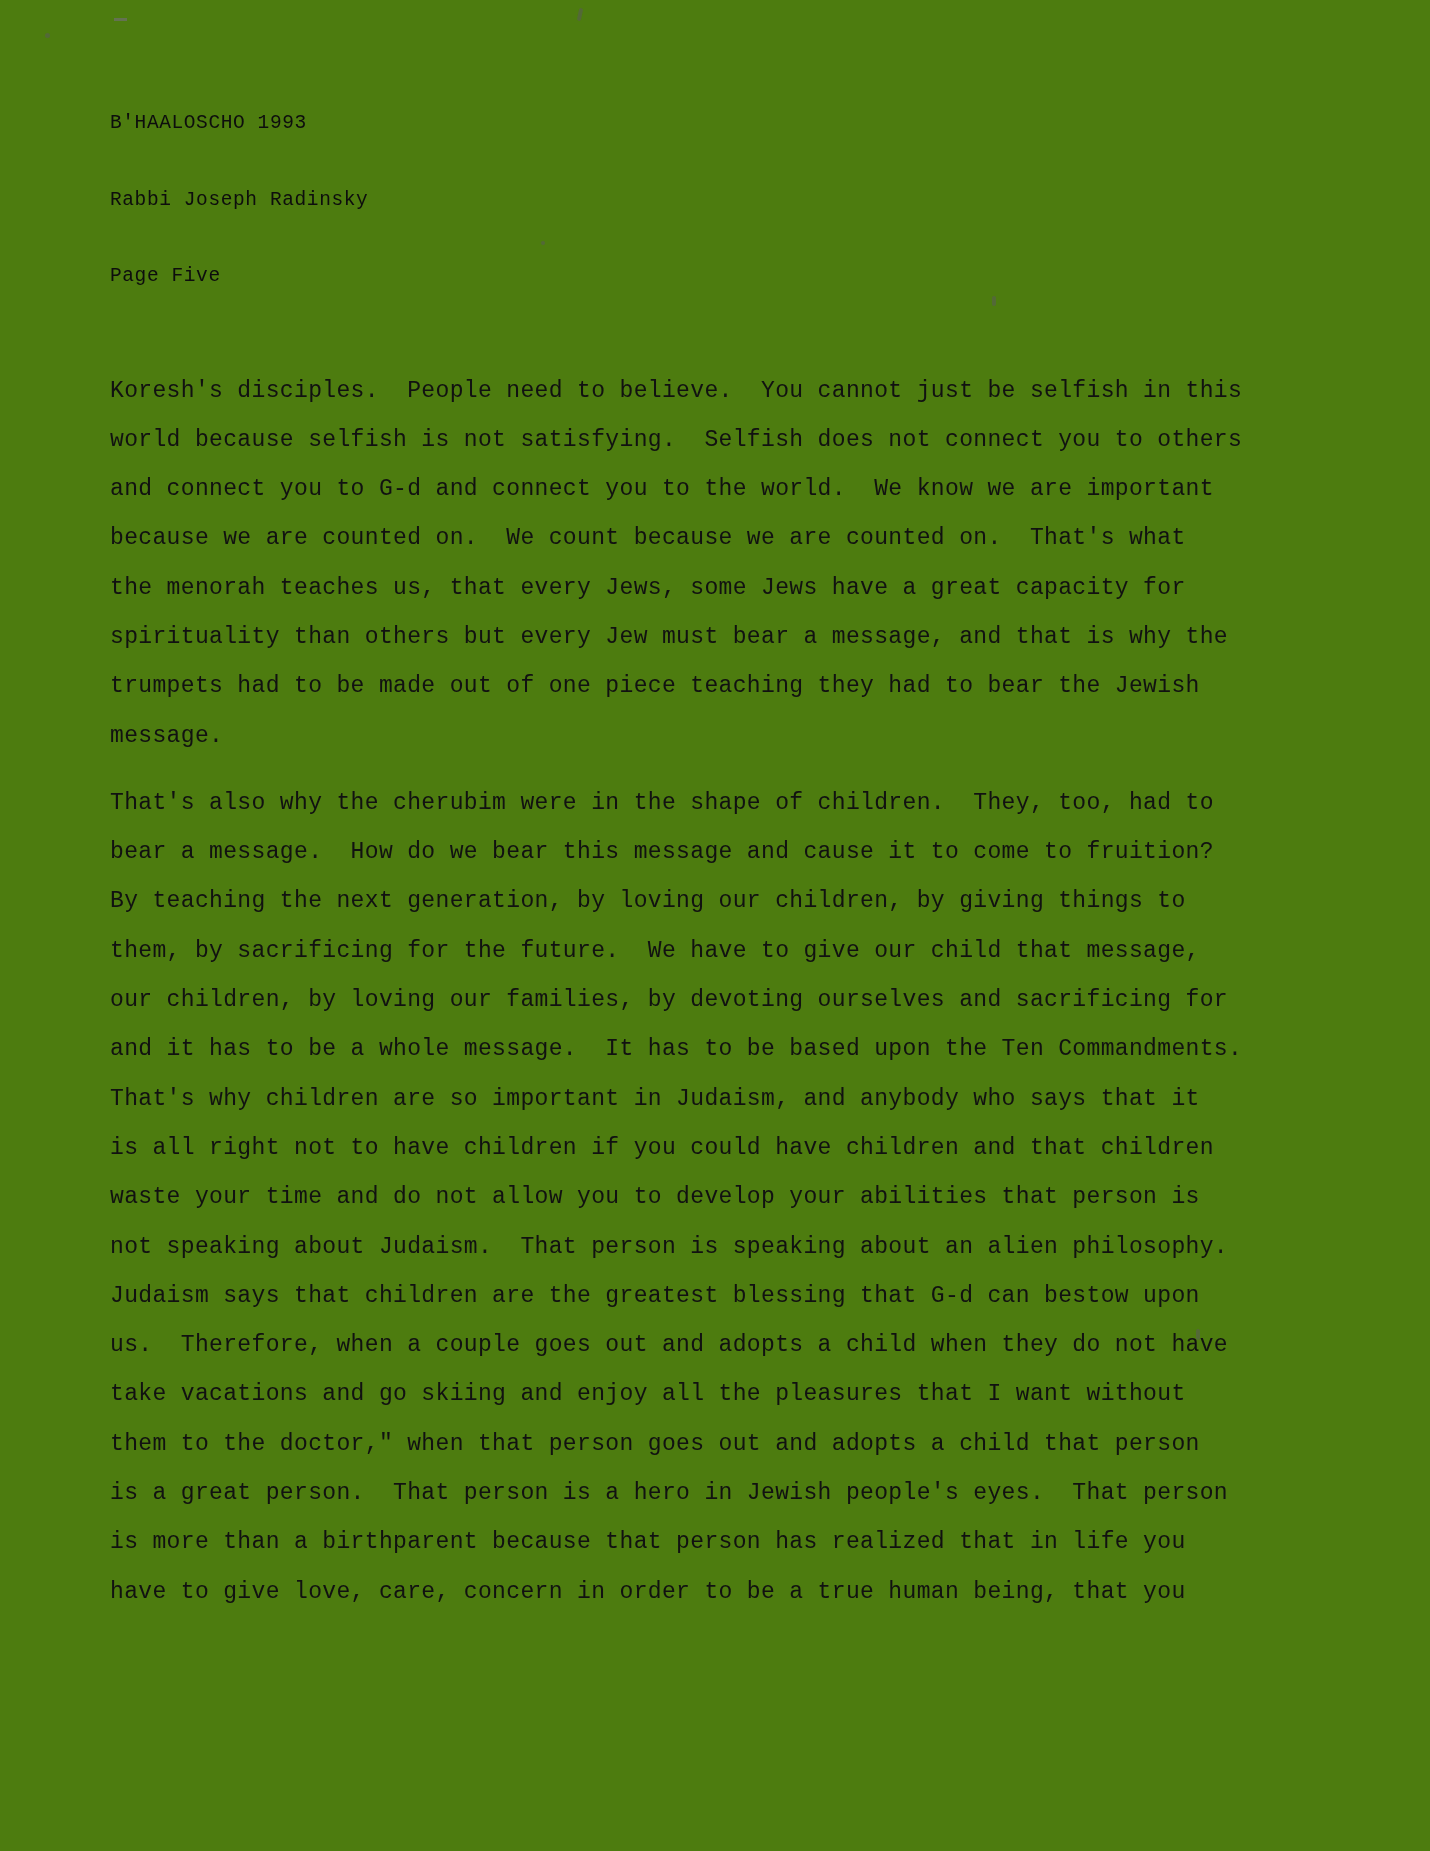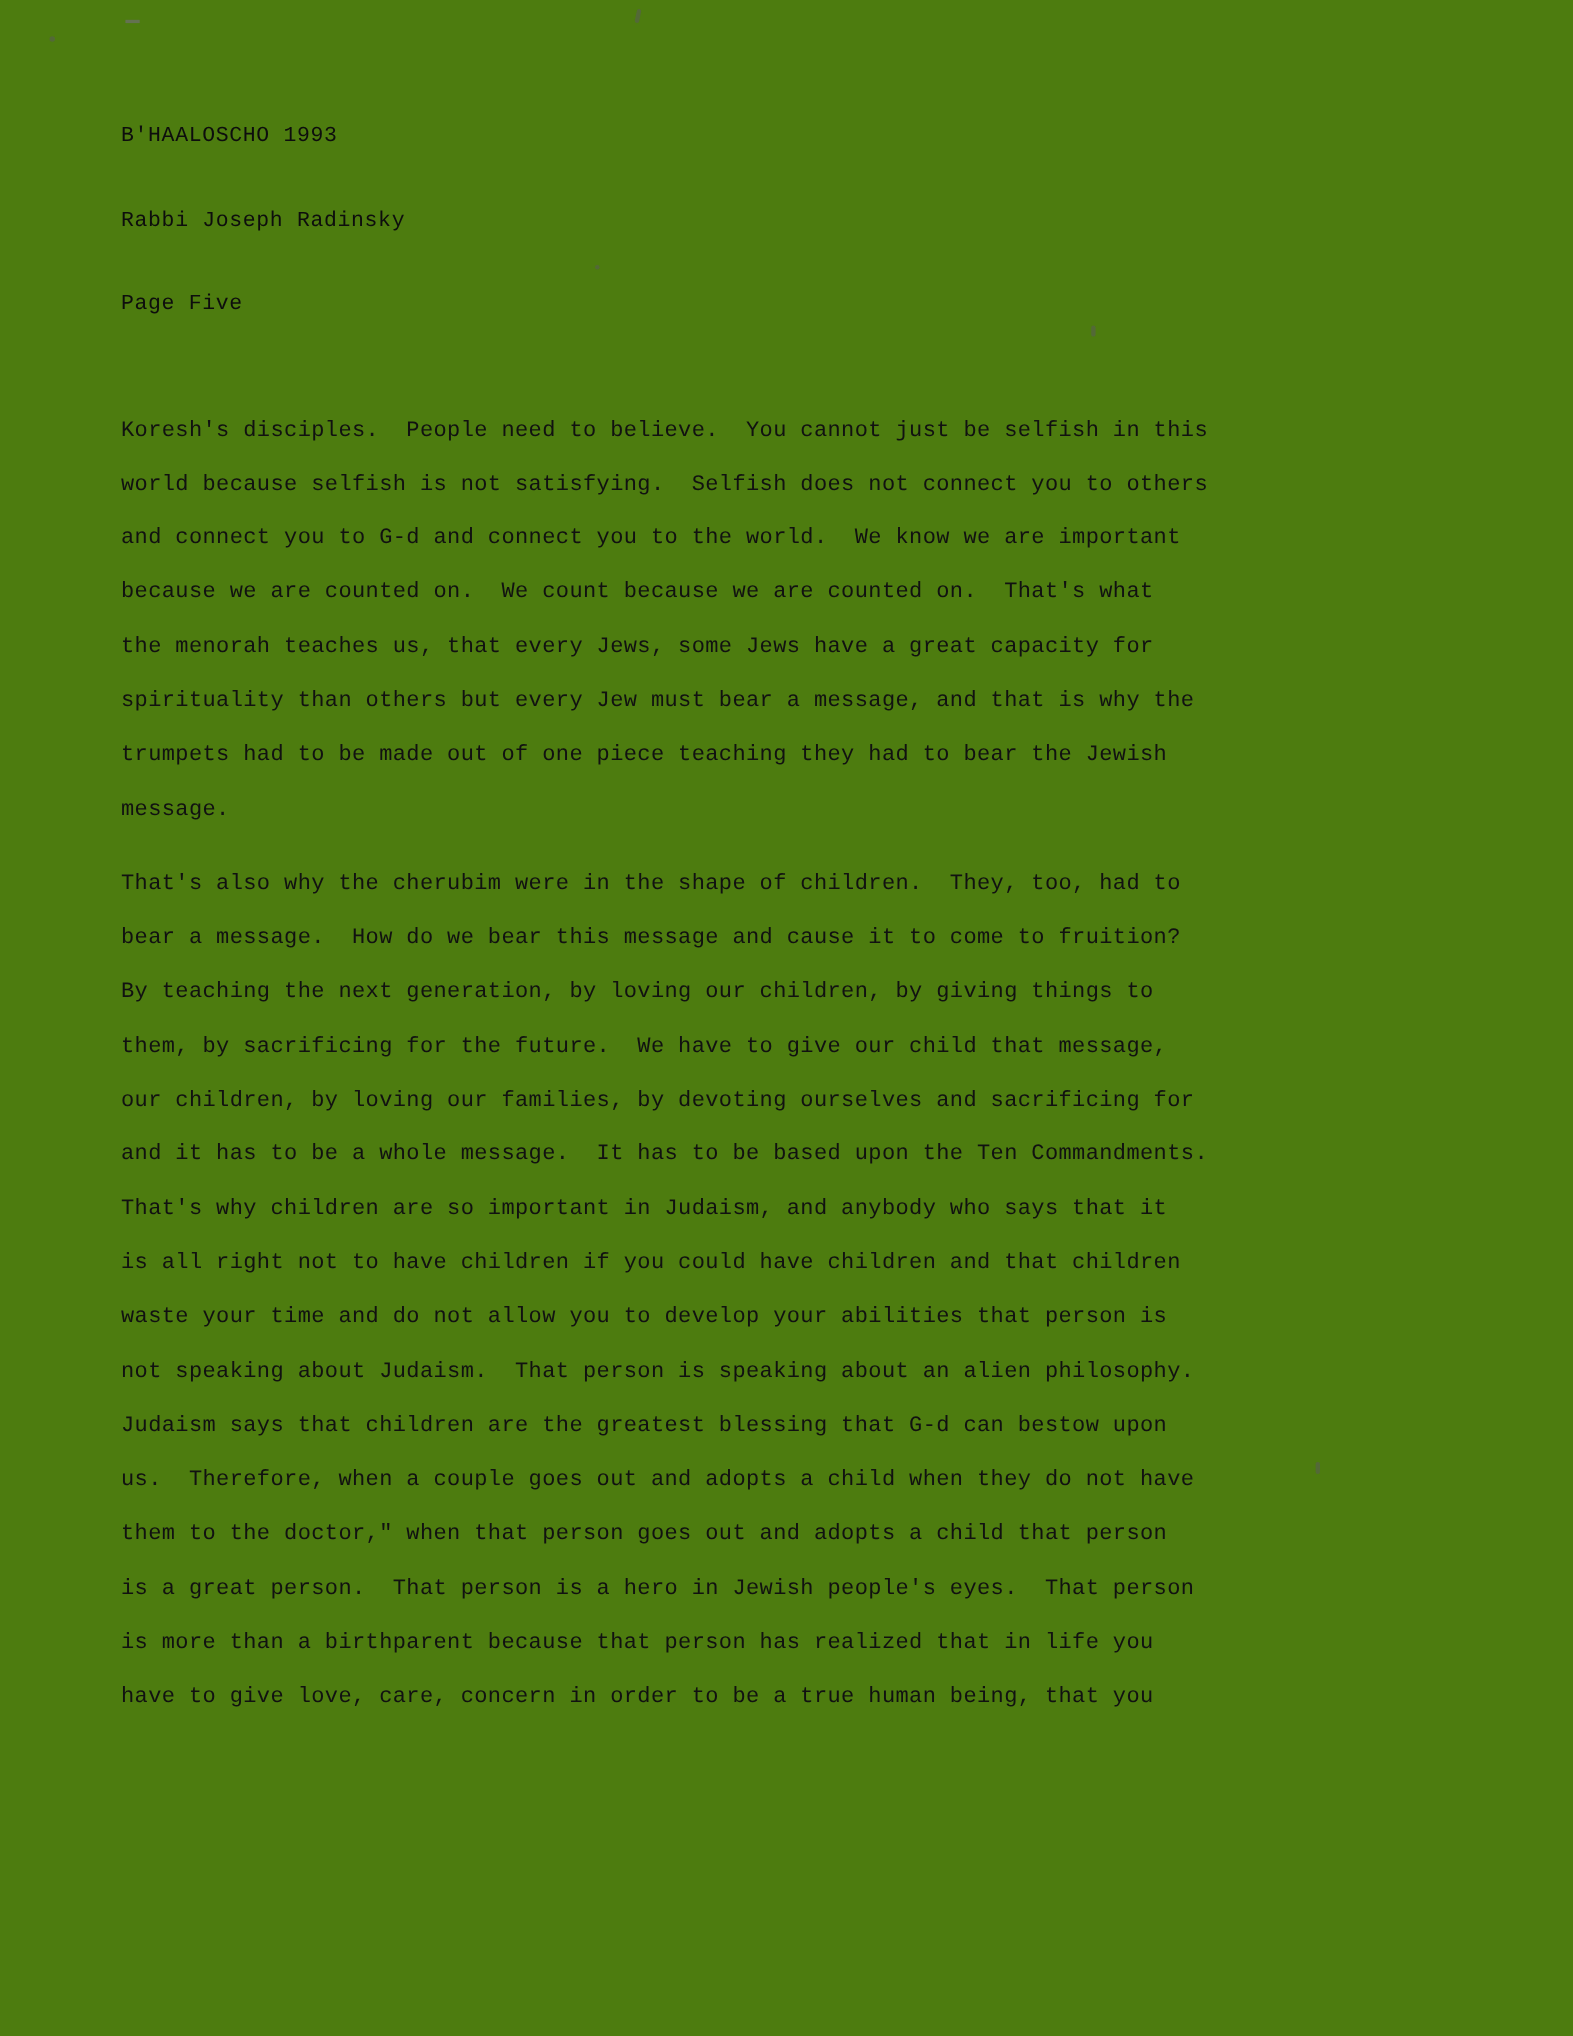--- a/index.html
+++ b/index.html
@@ -47,21 +47,21 @@
     font-size: 19.5px;
     line-height: 25.5px;
     letter-spacing: 0.6px;
     white-space: pre;
   }
   .header-line {
     white-space: pre;
   }
 
   .para {
-    font-size: 20px;
+    font-size: 23px;
     letter-spacing: 0.35px;
     margin: 0;
   }
   .para .ln {
     display: block;
     white-space: pre;
     height: 49.3px;
     line-height: 49.3px;
     text-rendering: optimizeLegibility;
   }
@@ -110,20 +110,21 @@
       <span class="ln">By teaching the next generation, by loving our children, by giving things to</span>
       <span class="ln">them, by sacrificing for the future.  We have to give our child that message,</span>
       <span class="ln">our children, by loving our families, by devoting ourselves and sacrificing for</span>
       <span class="ln">and it has to be a whole message.  It has to be based upon the Ten Commandments.</span>
       <span class="ln">That's why children are so important in Judaism, and anybody who says that it</span>
       <span class="ln">is all right not to have children if you could have children and that children</span>
       <span class="ln">waste your time and do not allow you to develop your abilities that person is</span>
       <span class="ln">not speaking about Judaism.  That person is speaking about an alien philosophy.</span>
       <span class="ln">Judaism says that children are the greatest blessing that G-d can bestow upon</span>
       <span class="ln">us.  Therefore, when a couple goes out and adopts a child when they do not have</span>
+      <span class="ln">take vacations and go skiing and enjoy all the pleasures that I want without</span>
       <span class="ln">them to the doctor," when that person goes out and adopts a child that person</span>
       <span class="ln">is a great person.  That person is a hero in Jewish people's eyes.  That person</span>
       <span class="ln">is more than a birthparent because that person has realized that in life you</span>
       <span class="ln">have to give love, care, concern in order to be a true human being, that you</span>
     </p>
 
   </div>
 </div>
 
 </body></html>

